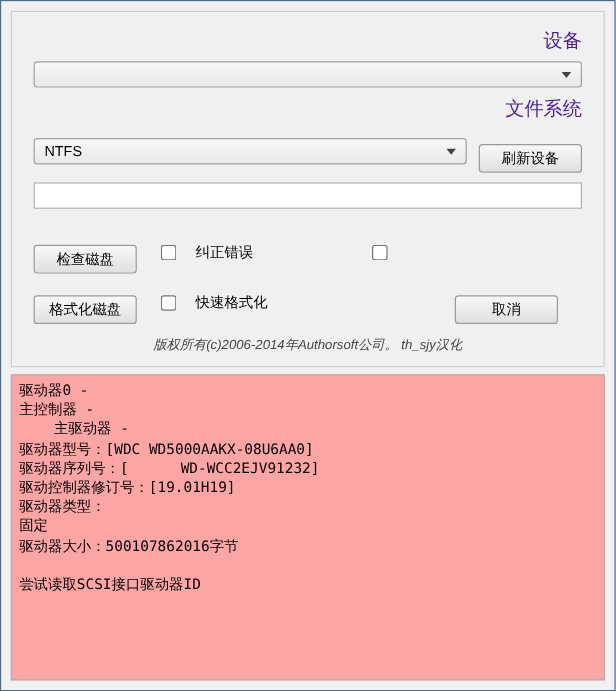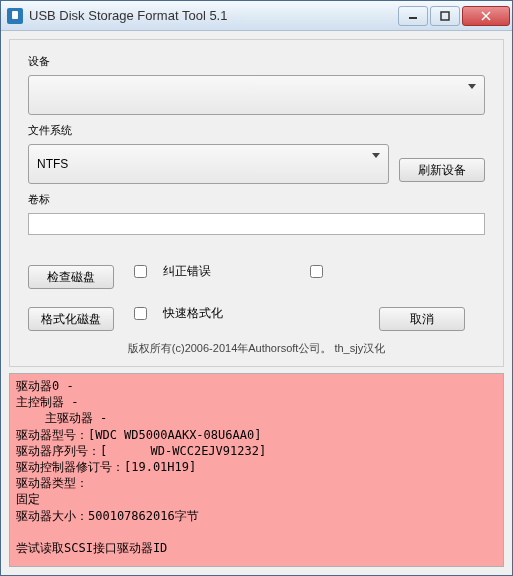--- a/index.html
+++ b/index.html
@@ -76,35 +76,36 @@
   display: flex;
   flex-direction: column;
   gap: 6px;
 }
 .panel {
   background: #f0f0f0;
   border: 1px solid #d0d0d0;
   padding: 14px 18px 10px 18px;
 }
 .label {
-  font-size: 11px;
-  color: #000000;
+  font-size: 16px;
+  color: #4c1d95;
   margin-bottom: 6px;
   margin-top: 8px;
+  text-align: right;
 }
 .label:first-child { margin-top: 0; }
 .row {
   display: flex;
   align-items: center;
   gap: 10px;
   margin-bottom: 8px;
 }
 .combo {
   flex: 1;
-  height: 40px;
+  height: 22px;
   background: linear-gradient(to bottom, #f8f8f8, #e8e8e8);
   border: 1px solid #a0a0a0;
   border-radius: 3px;
   display: flex;
   align-items: center;
   padding: 1px 8px;
   position: relative;
   cursor: pointer;
 }
 .combo::after {
@@ -149,81 +150,59 @@
   font-size: 12px;
   cursor: pointer;
   flex: 1;
 }
 .chk input { width: 13px; height: 13px; }
 .copyright {
   text-align: center;
   font-size: 11px;
   color: #444;
   margin-top: 10px;
+  font-style: italic;
 }
 .log {
   flex: 1;
   background: #fca5a5;
   border: 1px solid #b0b0b0;
   font-family: "SimSun", monospace;
   font-size: 12px;
   padding: 4px 6px;
   white-space: pre;
   overflow-y: scroll;
   line-height: 1.35;
   color: #000;
   min-height: 140px;
 }
 </style>
 </head>
 <body>
 
 <div class="window">
-  <div class="titlebar">
-    <div class="titlebar-icon"></div>
-    <div class="titlebar-text">USB Disk Storage Format Tool 5.1</div>
-    <div class="win-controls">
-      <div class="win-btn">
-        <svg viewBox="0 0 10 10">
-            <line x1="1" y1="7" x2="9" y2="7" stroke="#333" stroke-width="2"></line>
-          </svg>
-      </div>
-      <div class="win-btn">
-        <svg viewBox="0 0 10 10">
-            <rect x="1" y="1" width="8" height="8" fill="none" stroke="#333" stroke-width="1.5"></rect>
-          </svg>
-      </div>
-      <div class="win-btn close">
-        <svg viewBox="0 0 10 10">
-            <line x1="1" y1="1" x2="9" y2="9" stroke="#fff" stroke-width="1.5"></line>
-            <line x1="9" y1="1" x2="1" y2="9" stroke="#fff" stroke-width="1.5"></line>
-          </svg>
-      </div>
-    </div>
-  </div>
 
   <div class="client">
     <div class="panel">
 
       <div class="label">设备</div>
       <div class="row">
         <div class="combo">
           <span></span>
         </div>
       </div>
 
       <div class="label">文件系统</div>
       <div class="row">
         <div class="combo">
           <span>NTFS</span>
         </div>
         <button class="btn">刷新设备</button>
       </div>
 
-      <div class="label">卷标</div>
       <div class="row">
         <input class="textbox" type="text" value="" style="">
       </div>
 
       <div class="check-row">
         <button class="btn">检查磁盘</button>
         <label class="chk">
           <input type="checkbox" style="">
           <span>纠正错误</span>
         </label>

